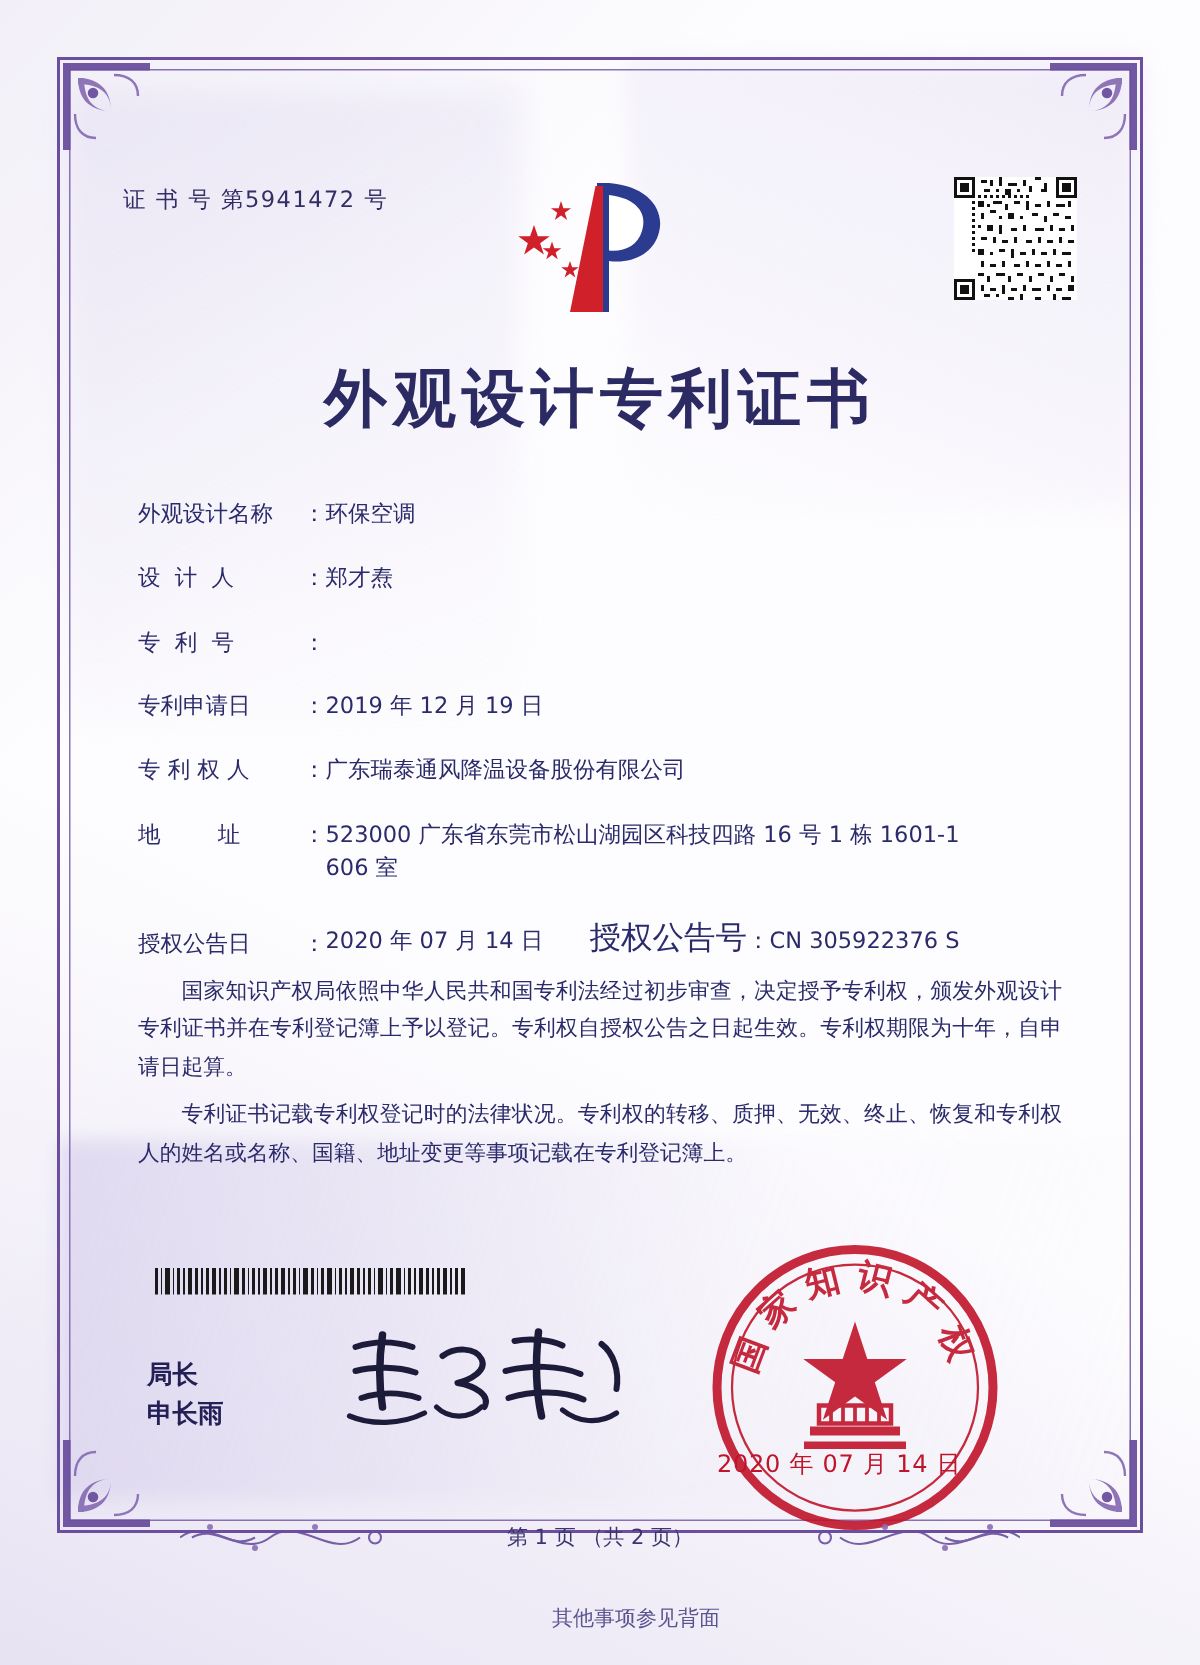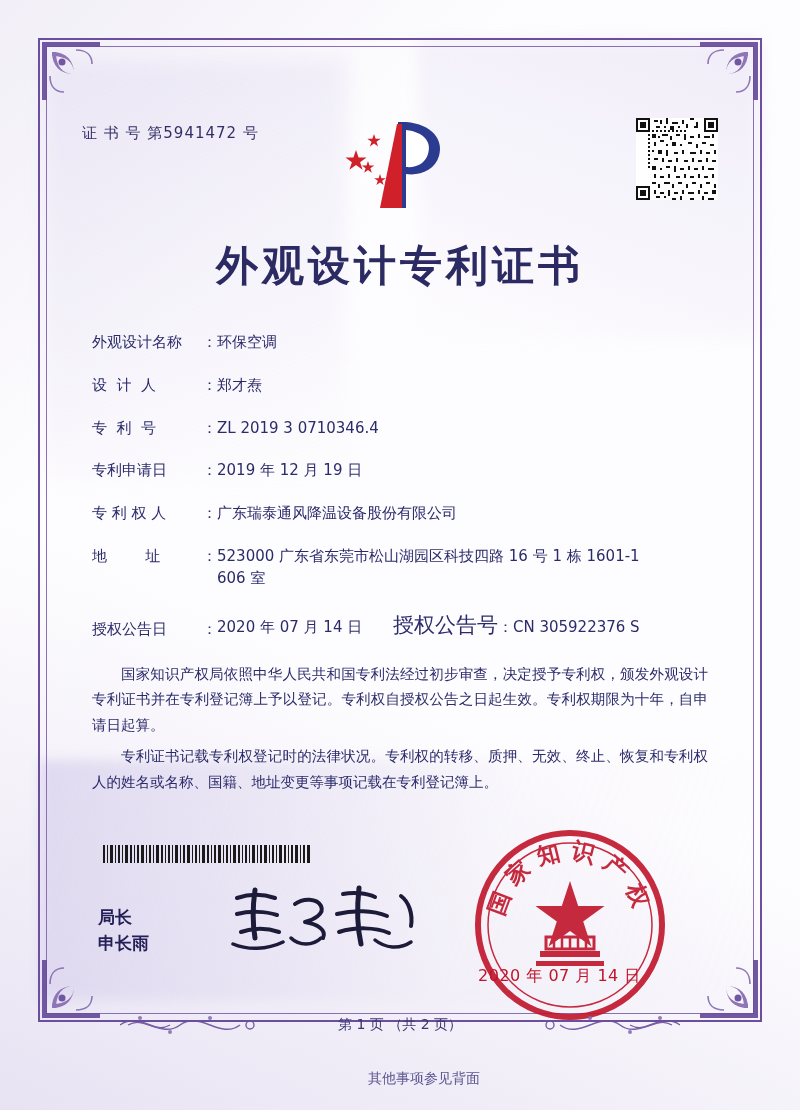--- a/index.html
+++ b/index.html
@@ -142,22 +142,21 @@
     white-space: pre;
   }
 
   
   .paras {
     position: absolute;
     left: 92px; top: 650px; width: 616px;
     font-size: 14.5px;
     line-height: 1.75;
     color: #2b2b6b;
-    font-family: Liberation Serif, serif;
-    margin-top: 12px;
+    font-family: Liberation Mono, monospace;
   }
   .paras p {
     margin: 0 0 6px 0;
     text-indent: 2em;
     text-align: justify;
   }
 
   
   .barcode {
     position: absolute;
@@ -441,21 +440,20 @@
 
     <div class="field">
       <span class="f-label">设  计  人</span>
       <span class="f-colon">：</span>
       <span class="f-value">郑才焘</span>
     </div>
 
     <div class="field">
       <span class="f-label">专  利  号</span>
       <span class="f-colon">：</span>
-      <span class="f-value">ZL 2019 3 0710346.4</span>
     </div>
 
     <div class="field">
       <span class="f-label">专利申请日</span>
       <span class="f-colon">：</span>
       <span class="f-value">2019 年 12 月 19 日</span>
     </div>
 
     <div class="field">
       <span class="f-label">专 利 权 人</span>

